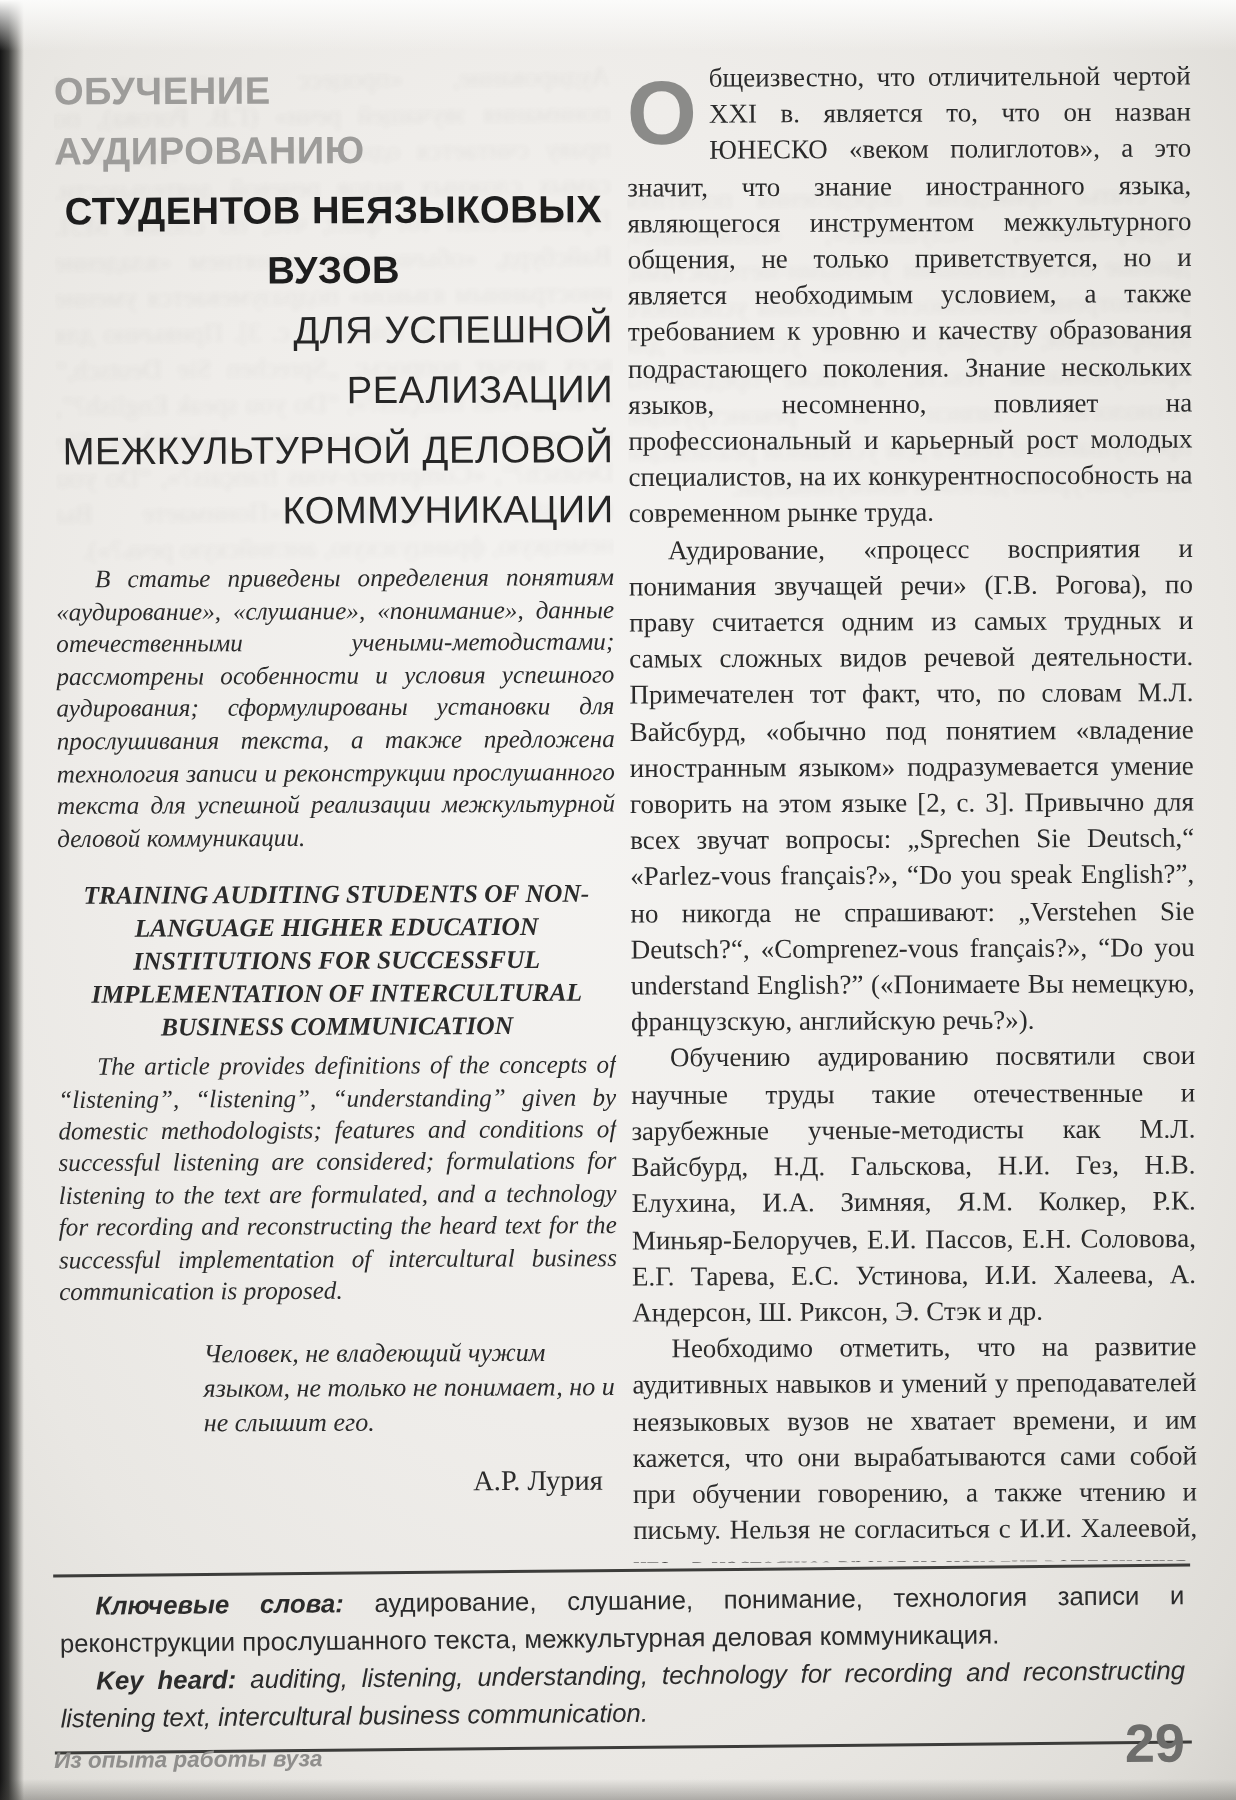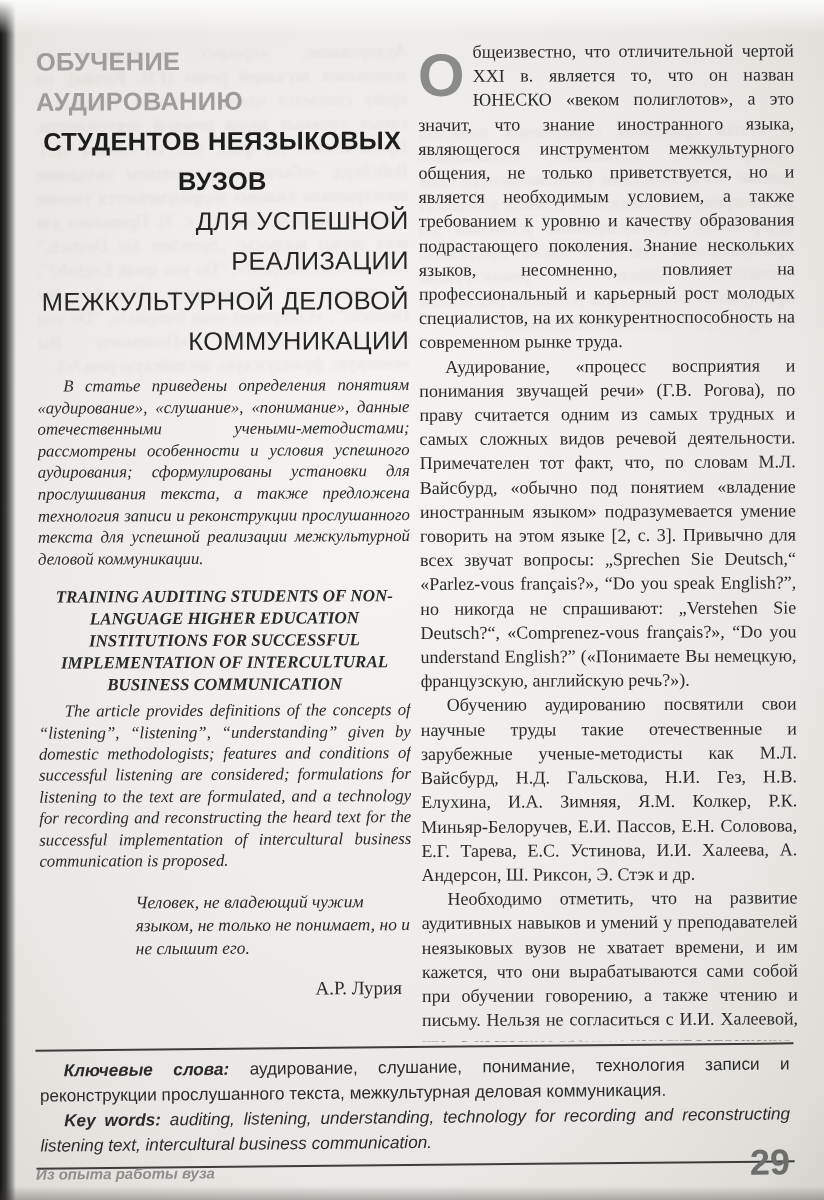--- a/index.html
+++ b/index.html
@@ -119,21 +119,21 @@
         <p class="body-par">Необходимо отметить, что на развитие аудитивных навыков и умений у преподавателей неязыковых вузов не хватает времени, и им кажется, что они вырабатываются сами собой при обучении говорению, а также чтению и письму. Нельзя не согласиться с И.И. Халеевой, что «в настоящее время не находит воплощения</p>
       </div>
     </div>
   </div>
 
   <div class="keywords">
     <div class="kw-line">
       <span class="kw-label">Ключевые слова:</span><span> аудирование, слушание, понимание, технология записи и реконструкции прослушанного текста, межкультурная деловая коммуникация.</span>
     </div>
     <div class="kw-line kw-en">
-      <span class="kw-label">Key words:</span><span> auditing, listening, understanding, technology for recording and reconstructing listening text, intercultural business communication.</span>
+      <span class="kw-label">Key heard:</span><span> auditing, listening, understanding, technology for recording and reconstructing listening text, intercultural business communication.</span>
     </div>
   </div>
 
   <div class="footer">
     <div class="footer-section">Из опыта работы вуза</div>
     <div class="footer-page">29</div>
   </div>
 
   <div class="bottom-edge"></div>
 </div>

